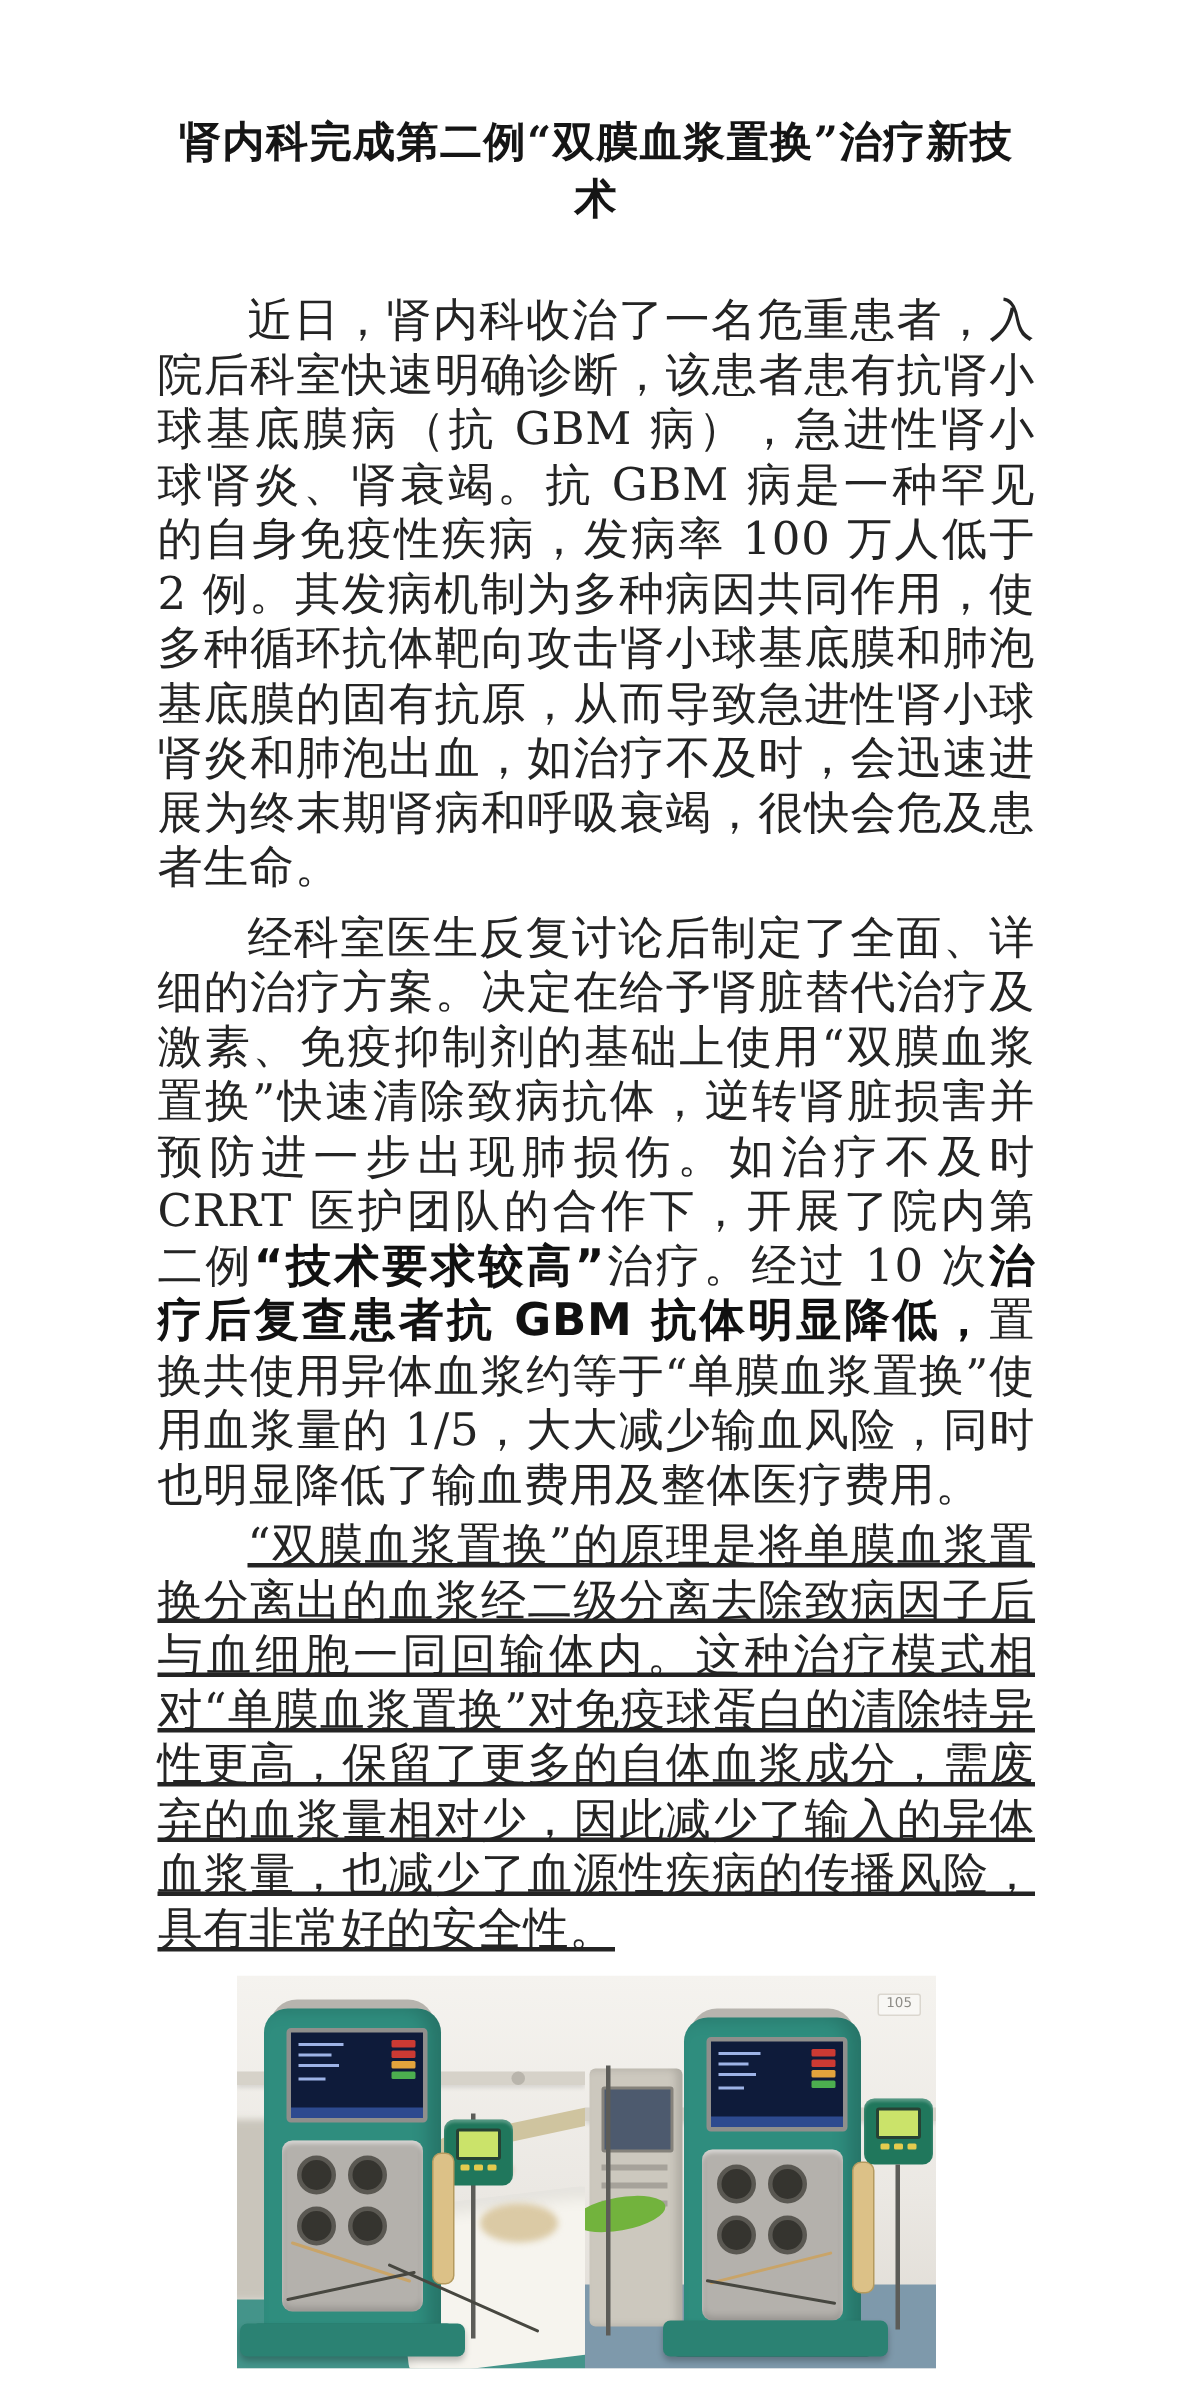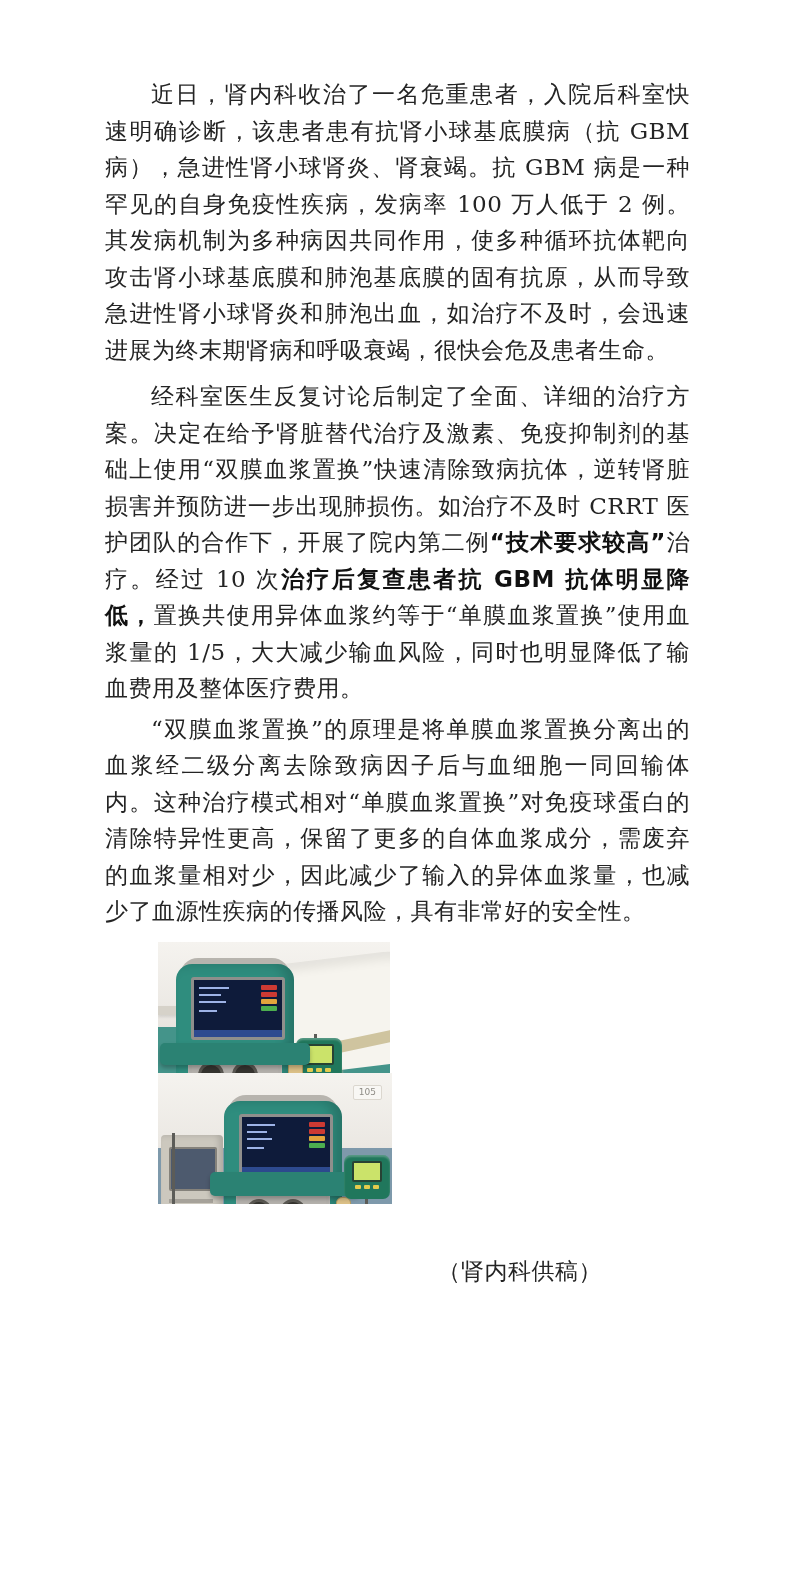--- a/index.html
+++ b/index.html
@@ -7,31 +7,31 @@
     width:793px;height:1594px;background:#ffffff;overflow:hidden;
     font-family:"DejaVu Serif","Liberation Serif",serif;
     color:#242424;
   }
   .page{padding:76px 103px 0 105px;}
   .title{
     font-size:28px;font-weight:700;text-align:center;
     margin:0 0 44px 0;line-height:38px;letter-spacing:1px;
     color:#151515;
   }
-  .body-text{font-size:23px;line-height:36.5px;text-align:justify;letter-spacing:0.5px;}
+  .body-text{font-size:30px;line-height:36.5px;text-align:justify;letter-spacing:0.5px;}
   .para{margin:0;text-indent:2em;}
   .para.p2{margin-top:10px;}
-  .para.p3{margin-top:4px;}
+  .para.p3{margin-top:4px;text-decoration:underline;}
   .para.p4{margin-top:16px;}
   .para b{
     font-family:"DejaVu Sans","Liberation Sans",sans-serif;
     font-weight:700;color:#111;
   }
   
-  .photos{display:flex;width:466px;height:262px;margin:12px 0 0 53px;flex-direction:column;}
+  .photos{display:flex;width:466px;height:262px;margin:12px 0 0 53px;}
   .photo{position:relative;overflow:hidden;height:262px;}
   .photo-left{width:232px;}
   .photo-right{width:234px;}
   .abs{position:absolute;}
   .wall{inset:0;background:linear-gradient(#f5f3ef 0%,#ebe8e3 55%,#ddd9d2 100%);}
   .rail{left:0;right:0;height:9px;background:#d6d2c9;box-shadow:0 2px 3px rgba(0,0,0,.10);}
   .rail-dot{width:9px;height:9px;border-radius:50%;background:#b9b5ac;}
   .floor-teal{left:0;right:0;bottom:0;height:46px;background:#44948a;}
   .floor-blue{left:0;right:0;bottom:0;height:56px;background:#7e99ab;}
   .platform{background:#2b8273;border-radius:5px;box-shadow:0 3px 4px rgba(0,0,0,.25);}
@@ -71,20 +71,21 @@
   .sign{right:10px;top:12px;background:#f8f7f4;border:1px solid #dbd7cf;border-radius:2px;color:#8e8c86;font-size:9px;line-height:11px;padding:1px 5px;font-family:"DejaVu Sans","Liberation Sans",sans-serif;}
   
   .footer{margin-top:52px;font-size:23px;letter-spacing:0.5px;}
   .credit{text-align:right;margin-right:88px;line-height:30px;}
 </style>
 </head>
 <body>
 
 <div class="page">
 
+  <h1 class="title">肾内科完成第二例“双膜血浆置换”治疗新技术</h1>
 
   <div class="body-text">
     <p class="para p1"><span>近日，肾内科收治了一名危重患者，入院后科室快速明确诊断，该患者患有抗肾小球基底膜病（抗 GBM 病），急进性肾小球肾炎、肾衰竭。抗 GBM 病是一种罕见的自身免疫性疾病，发病率 100 万人低于 2 例。其发病机制为多种病因共同作用，使多种循环抗体靶向攻击肾小球基底膜和肺泡基底膜的固有抗原，从而导致急进性肾小球肾炎和肺泡出血，如治疗不及时，会迅速进展为终末期肾病和呼吸衰竭，很快会危及患者生命。</span></p>
     <p class="para p2"><span>经科室医生反复讨论后制定了全面、详细的治疗方案。决定在给予肾脏替代治疗及激素、免疫抑制剂的基础上使用“双膜血浆置换”快速清除致病抗体，逆转肾脏损害并预防进一步出现肺损伤。如治疗不及时 CRRT 医护团队的合作下，开展了院内第二例</span><b>“技术要求较高”</b><span>治疗。经过 10 次</span><b>治疗后复查患者抗 GBM 抗体明显降低，</b><span>置换共使用异体血浆约等于“单膜血浆置换”使用血浆量的 1/5，大大减少输血风险，同时也明显降低了输血费用及整体医疗费用。</span></p>
     <p class="para p3"><span>“双膜血浆置换”的原理是将单膜血浆置换分离出的血浆经二级分离去除致病因子后与血细胞一同回输体内。这种治疗模式相对“单膜血浆置换”对免疫球蛋白的清除特异性更高，保留了更多的自体血浆成分，需废弃的血浆量相对少，因此减少了输入的异体血浆量，也减少了血源性疾病的传播风险，具有非常好的安全性。</span></p>
   </div>
 
   <div class="photos">
 
     <div class="photo photo-left">

